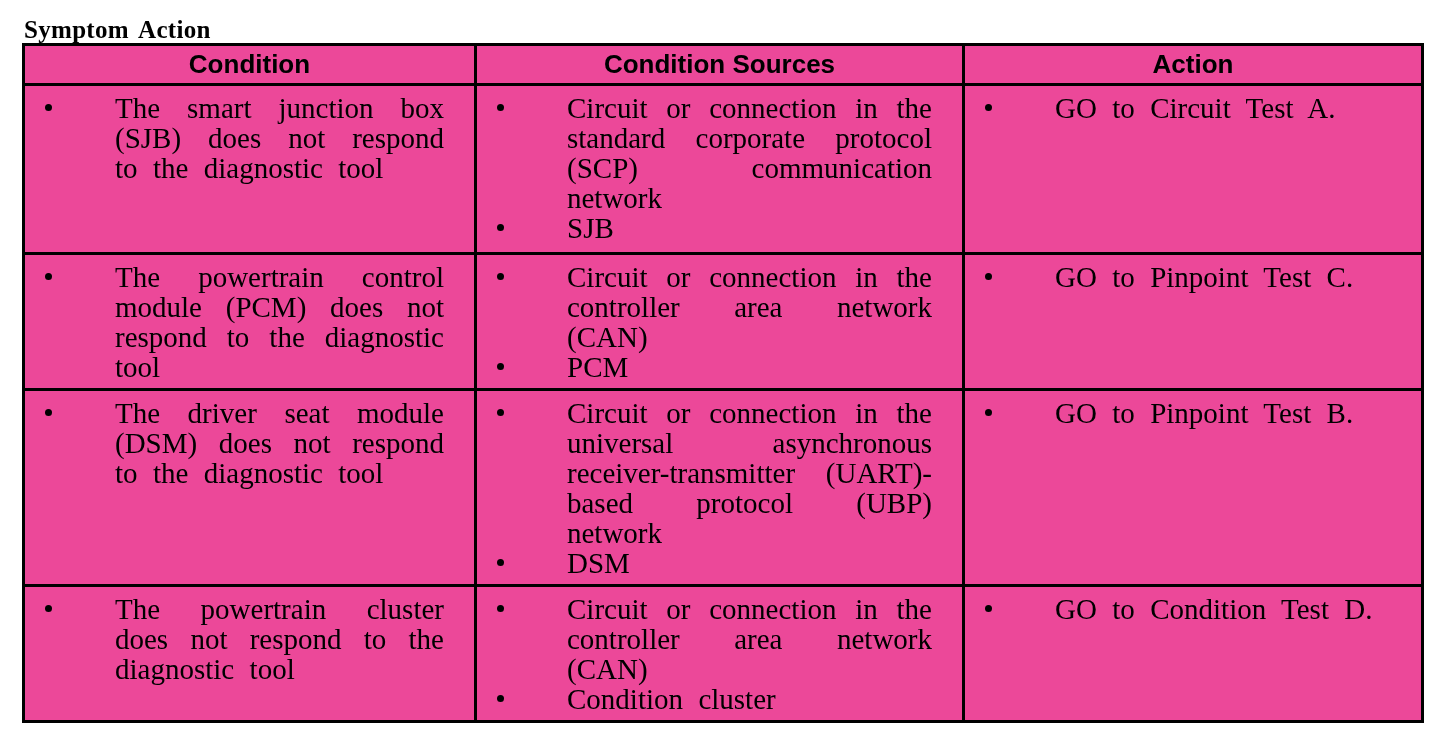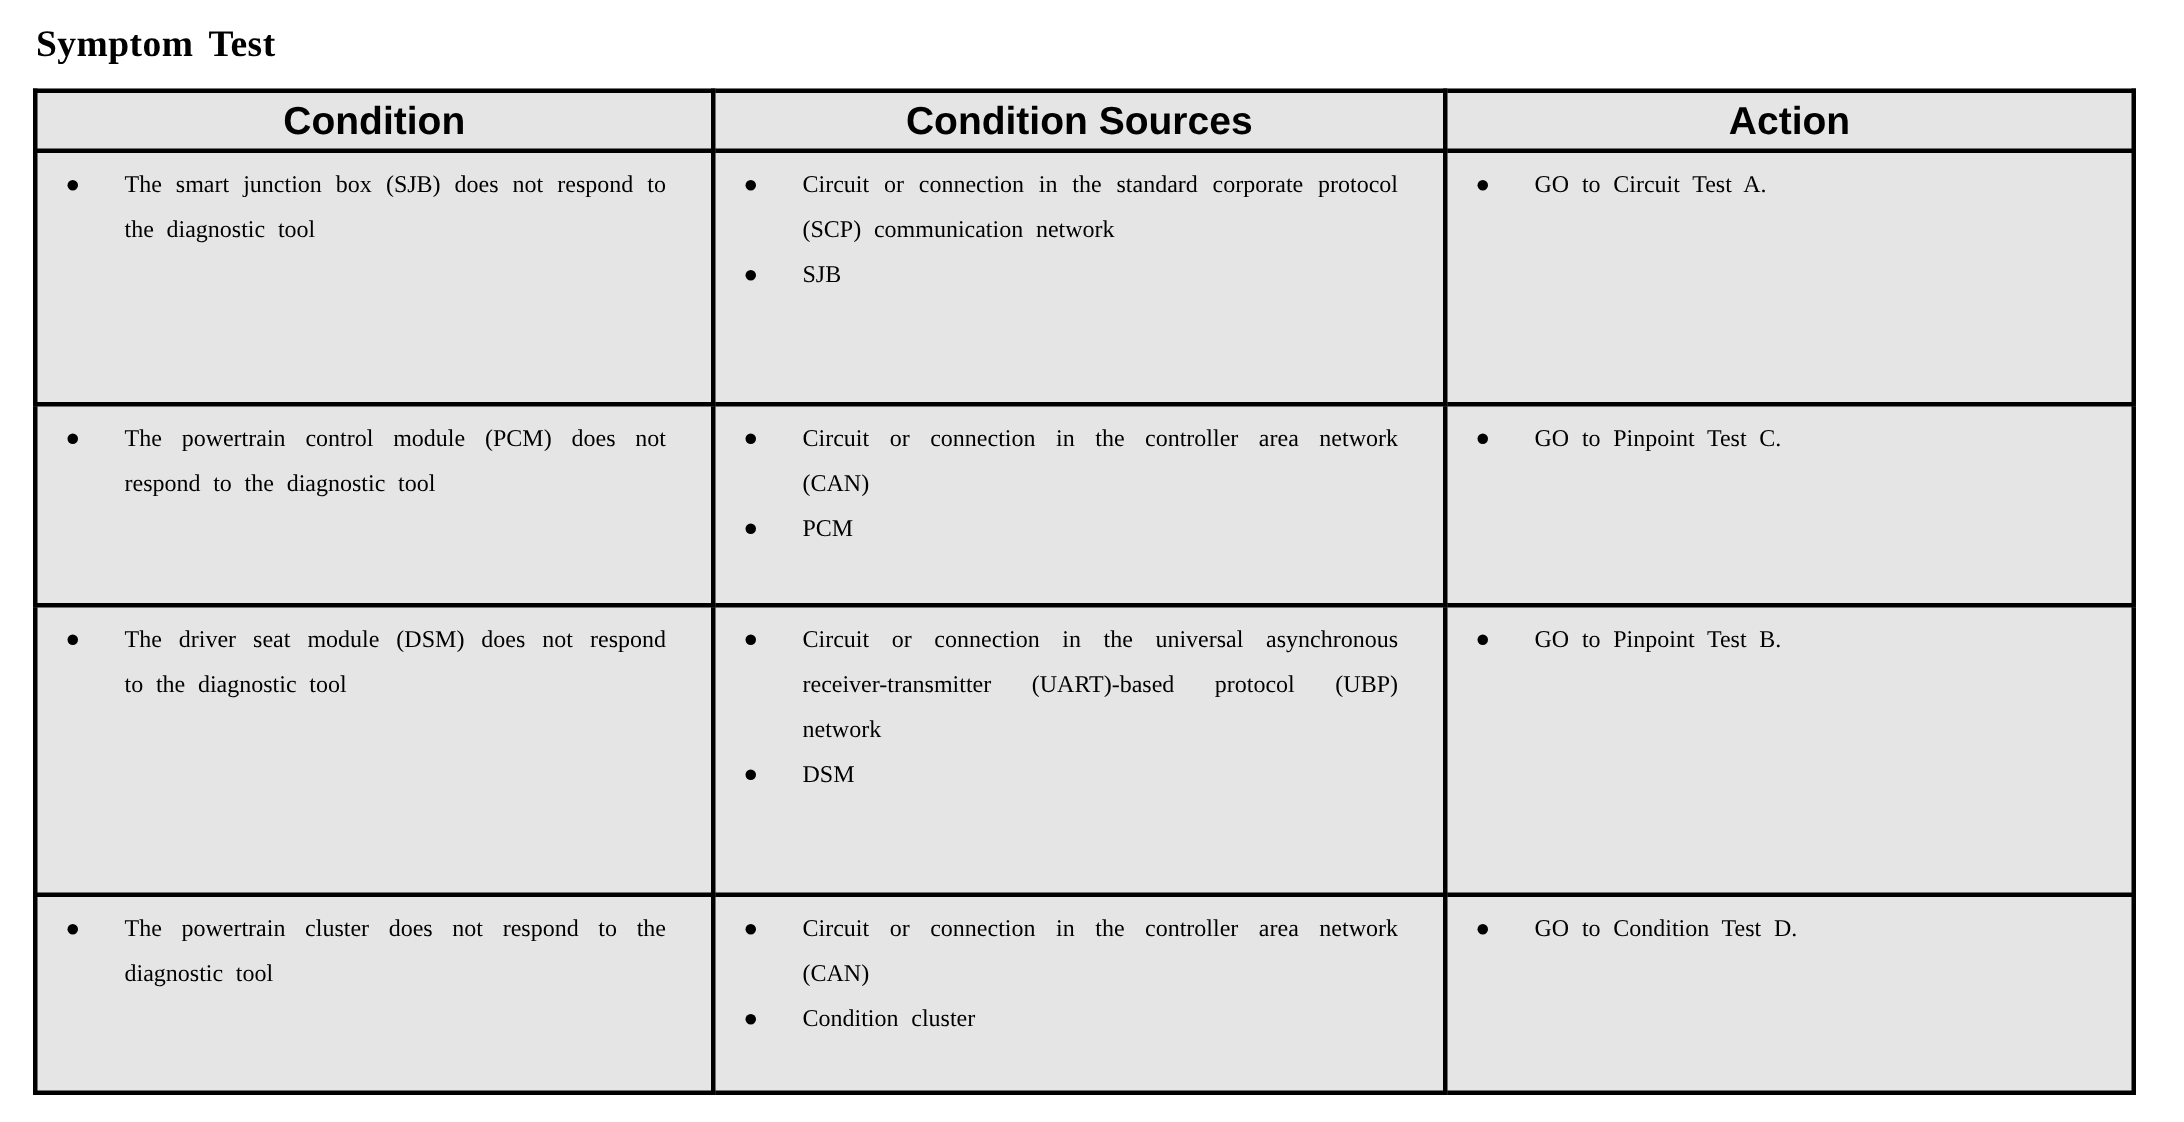--- a/index.html
+++ b/index.html
@@ -24,25 +24,25 @@
     font-family: "Liberation Serif", serif;
     font-size: 25px;
     font-weight: bold;
     letter-spacing: 0.3px;
     word-spacing: 4px;
     color: #000000;
   }
   table.symptom-table {
     position: absolute;
     left: 22px;
-    top: 59px;
+    top: 43px;
     width: 1399px;
     border-collapse: collapse;
     table-layout: fixed;
-    background: #e5e5e5;
+    background: #ec4899;
   }
   .symptom-table th,
   .symptom-table td {
     border: 3px solid #000000;
     vertical-align: top;
     padding: 0;
   }
   .symptom-table th {
     font-family: "Liberation Sans", sans-serif;
     font-size: 26px;
@@ -56,42 +56,42 @@
   .symptom-table td {
     padding: 7px 30px 6px 0;
   }
   ul.bullet-list {
     margin: 0;
     padding: 0;
     list-style: none;
   }
   li.bullet-item {
     position: relative;
-    padding-left: 58px;
-    font-size: 16px;
+    padding-left: 90px;
+    font-size: 29px;
     line-height: 30px;
     text-align: justify;
     word-spacing: 0.28em;
     color: #000000;
   }
   .bullet {
     position: absolute;
     left: 20px;
     top: 11px;
     width: 7px;
     height: 7px;
     background: #000000;
     border-radius: 50%;
   }
 </style>
 </head>
 <body>
 
 <div class="page">
-  <h1 class="doc-title">Symptom Test</h1>
+  <h1 class="doc-title">Symptom Action</h1>
 
   <table class="symptom-table">
     <colgroup>
       <col style="width:452px">
       <col style="width:488px">
       <col style="width:459px">
     </colgroup>
     <thead>
       <tr>
         <th>Condition</th>

